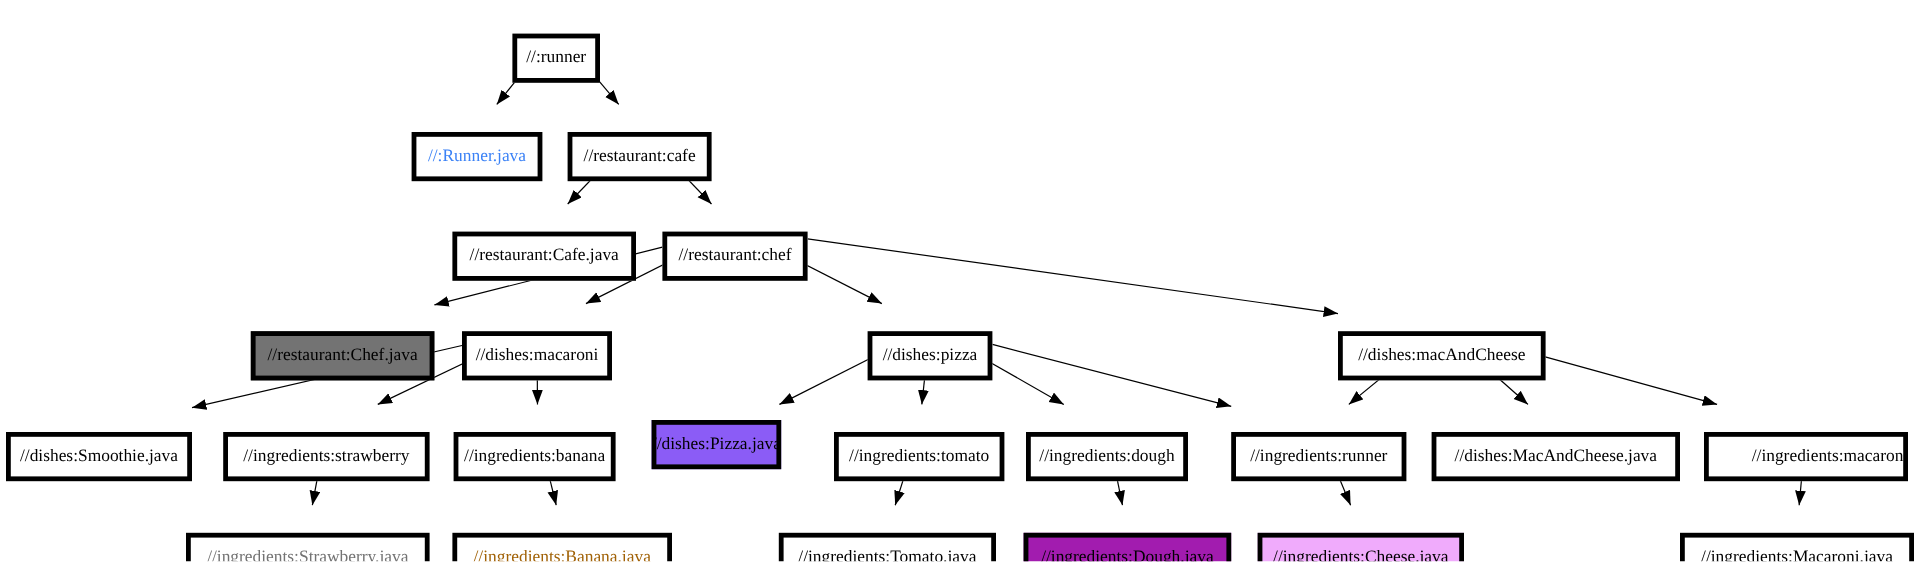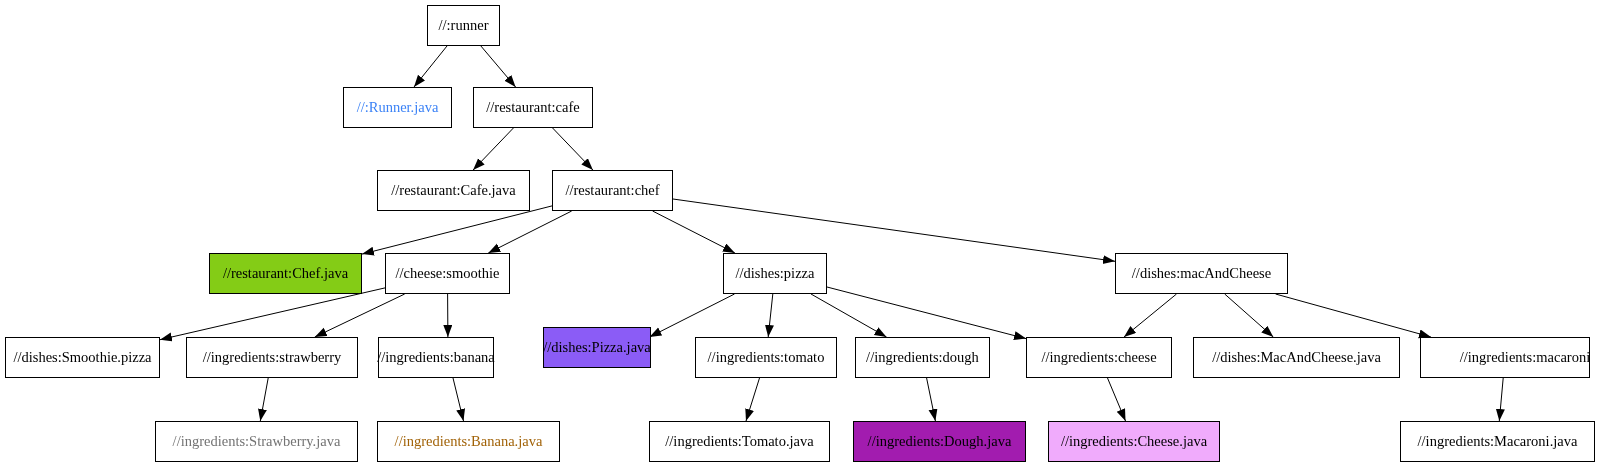--- a/index.html
+++ b/index.html
@@ -18,30 +18,31 @@
   .edge-layer {
     position: absolute;
     left: 0;
     top: 0;
     width: 1600px;
     height: 468px;
   }
   .node {
     position: absolute;
     box-sizing: border-box;
-    border: 1px solid #0f766e;
+    border: 4px solid #0f766e;
     background: #ffffff;
     color: #000000;
     display: flex;
     align-items: center;
     justify-content: center;
     font-size: 14.5px;
     line-height: 1;
     white-space: nowrap;
     text-align: center;
+    margin-top: 23px;
   }
 </style>
 </head>
 <body>
 
 <div class="canvas">
   <svg class="edge-layer" xmlns="http://www.w3.org/2000/svg" width="1600" height="468" viewBox="0 0 1600 468">
     <defs>
       <marker id="arrowhead" markerUnits="userSpaceOnUse" markerWidth="14" markerHeight="10" refX="12" refY="4.5" orient="auto">
         <path d="M0,0 L12,4.5 L0,9 Z" fill="#000000"></path>
@@ -73,31 +74,31 @@
         <line x1="1107.5" y1="378.0" x2="1125.5" y2="421.0" stroke="#000000" stroke-width="1" marker-end="url(#arrowhead)"></line>
         <line x1="1503.2" y1="378.0" x2="1499.3" y2="421.0" stroke="#000000" stroke-width="1" marker-end="url(#arrowhead)"></line>
       </g>
   </svg>
   <div id="nodes">
       <div class="node" style="left: 427px; top: 5px; width: 73px; height: 41px; border-color: rgb(0, 0, 0); background: rgb(255, 255, 255); color: rgb(0, 0, 0);">//:runner</div>
       <div class="node" style="left: 343px; top: 87px; width: 109px; height: 41px; border-color: rgb(0, 0, 0); background: rgb(255, 255, 255); color: #3b82f6;">//:Runner.java</div>
       <div class="node" style="left: 473px; top: 87px; width: 120px; height: 41px; border-color: rgb(0, 0, 0); background: rgb(255, 255, 255); color: rgb(0, 0, 0);">//restaurant:cafe</div>
       <div class="node" style="left: 377px; top: 170px; width: 153px; height: 41px; border-color: rgb(0, 0, 0); background: rgb(255, 255, 255); color: rgb(0, 0, 0);">//restaurant:Cafe.java</div>
       <div class="node" style="left: 552px; top: 170px; width: 121px; height: 41px; border-color: rgb(0, 0, 0); background: rgb(255, 255, 255); color: rgb(0, 0, 0);">//restaurant:chef</div>
-      <div class="node" style="left: 209px; top: 253px; width: 153px; height: 41px; border-color: rgb(0, 0, 0); background: #84cc16; color: rgb(0, 0, 0);">//restaurant:Chef.java</div>
-      <div class="node" style="left: 385px; top: 253px; width: 125px; height: 41px; border-color: rgb(0, 0, 0); background: rgb(255, 255, 255); color: rgb(0, 0, 0);">//cheese:smoothie</div>
+      <div class="node" style="left: 209px; top: 253px; width: 153px; height: 41px; border-color: rgb(0, 0, 0); background: #737373; color: rgb(0, 0, 0);">//restaurant:Chef.java</div>
+      <div class="node" style="left: 385px; top: 253px; width: 125px; height: 41px; border-color: rgb(0, 0, 0); background: rgb(255, 255, 255); color: rgb(0, 0, 0);">//dishes:macaroni</div>
       <div class="node" style="left: 723px; top: 253px; width: 104px; height: 41px; border-color: rgb(0, 0, 0); background: rgb(255, 255, 255); color: rgb(0, 0, 0);">//dishes:pizza</div>
       <div class="node" style="left: 1115px; top: 253px; width: 173px; height: 41px; border-color: rgb(0, 0, 0); background: rgb(255, 255, 255); color: rgb(0, 0, 0);">//dishes:macAndCheese</div>
-      <div class="node" style="left: 5px; top: 337px; width: 155px; height: 41px; border-color: rgb(0, 0, 0); background: rgb(255, 255, 255); color: rgb(0, 0, 0);">//dishes:Smoothie.pizza</div>
+      <div class="node" style="left: 5px; top: 337px; width: 155px; height: 41px; border-color: rgb(0, 0, 0); background: rgb(255, 255, 255); color: rgb(0, 0, 0);">//dishes:Smoothie.java</div>
       <div class="node" style="left: 186px; top: 337px; width: 172px; height: 41px; border-color: rgb(0, 0, 0); background: rgb(255, 255, 255); color: rgb(0, 0, 0);">//ingredients:strawberry</div>
-      <div class="node" style="left: 378px; top: 337px; width: 116px; height: 41px; border-color: rgb(0, 0, 0); background: rgb(255, 255, 255); color: rgb(0, 0, 0);">//ingredients:banana</div>
+      <div class="node" style="left: 378px; top: 337px; width: 135px; height: 41px; border-color: rgb(0, 0, 0); background: rgb(255, 255, 255); color: rgb(0, 0, 0);">//ingredients:banana</div>
       <div class="node" style="left: 543px; top: 327px; width: 108px; height: 41px; border-color: rgb(0, 0, 0); background: #8b5cf6; color: rgb(0, 0, 0);">//dishes:Pizza.java</div>
       <div class="node" style="left: 695px; top: 337px; width: 142px; height: 41px; border-color: rgb(0, 0, 0); background: rgb(255, 255, 255); color: rgb(0, 0, 0);">//ingredients:tomato</div>
       <div class="node" style="left: 855px; top: 337px; width: 135px; height: 41px; border-color: rgb(0, 0, 0); background: rgb(255, 255, 255); color: rgb(0, 0, 0);">//ingredients:dough</div>
-      <div class="node" style="left: 1026px; top: 337px; width: 146px; height: 41px; border-color: rgb(0, 0, 0); background: rgb(255, 255, 255); color: rgb(0, 0, 0);">//ingredients:cheese</div>
+      <div class="node" style="left: 1026px; top: 337px; width: 146px; height: 41px; border-color: rgb(0, 0, 0); background: rgb(255, 255, 255); color: rgb(0, 0, 0);">//ingredients:runner</div>
       <div class="node" style="left: 1193px; top: 337px; width: 207px; height: 41px; border-color: rgb(0, 0, 0); background: rgb(255, 255, 255); color: rgb(0, 0, 0);">//dishes:MacAndCheese.java</div>
       <div class="node" style="left: 1420px; top: 337px; width: 170px; height: 41px; border-color: rgb(0, 0, 0); background: rgb(255, 255, 255); color: rgb(0, 0, 0); padding-left: 40px;">//ingredients:macaroni</div>
       <div class="node" style="left: 155px; top: 421px; width: 203px; height: 41px; border-color: rgb(0, 0, 0); background: rgb(255, 255, 255); color: #737373;">//ingredients:Strawberry.java</div>
       <div class="node" style="left: 377px; top: 421px; width: 183px; height: 41px; border-color: rgb(0, 0, 0); background: rgb(255, 255, 255); color: #a16207; text-align: right;">//ingredients:Banana.java</div>
       <div class="node" style="left: 649px; top: 421px; width: 181px; height: 41px; border-color: rgb(0, 0, 0); background: rgb(255, 255, 255); color: rgb(0, 0, 0);">//ingredients:Tomato.java</div>
       <div class="node" style="left: 853px; top: 421px; width: 173px; height: 41px; border-color: rgb(0, 0, 0); background: #a21caf; color: rgb(0, 0, 0);">//ingredients:Dough.java</div>
       <div class="node" style="left: 1048px; top: 421px; width: 172px; height: 41px; border-color: rgb(0, 0, 0); background: #f0abfc; color: rgb(0, 0, 0); text-align: right;">//ingredients:Cheese.java</div>
       <div class="node" style="left: 1400px; top: 421px; width: 195px; height: 41px; border-color: rgb(0, 0, 0); background: rgb(255, 255, 255); color: rgb(0, 0, 0);">//ingredients:Macaroni.java</div>
     </div>
 </div>

